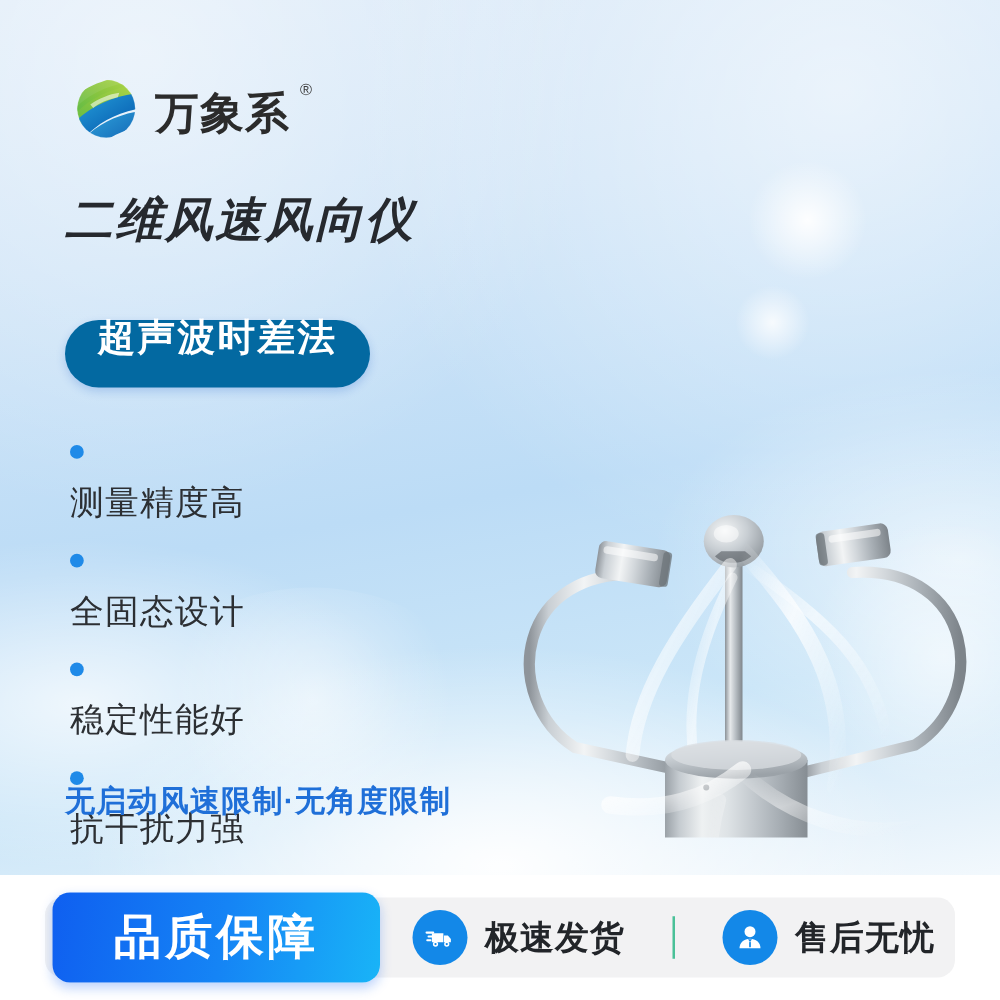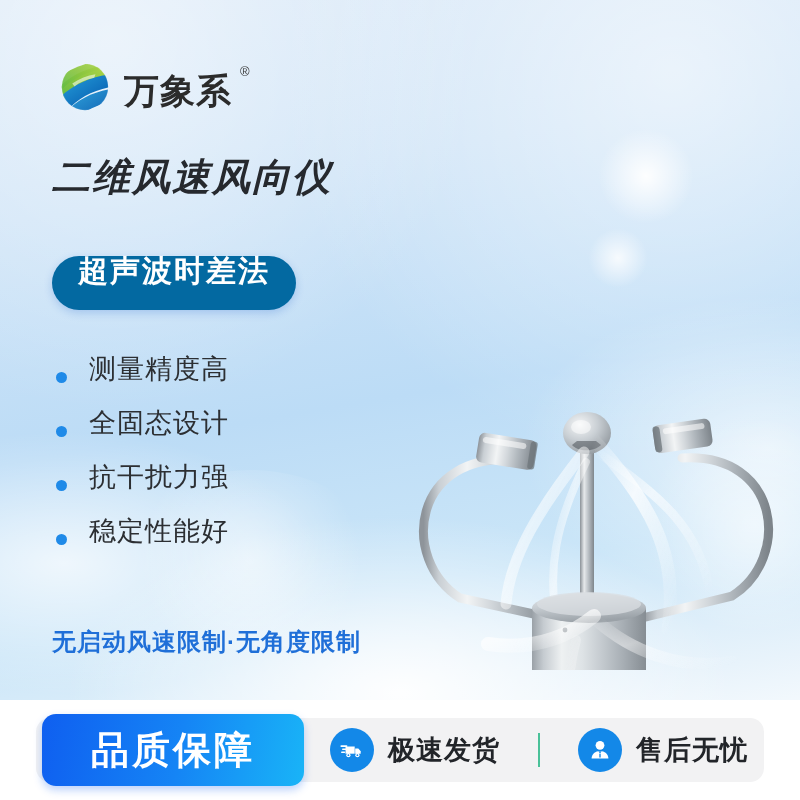--- a/index.html
+++ b/index.html
@@ -112,22 +112,23 @@
   
   .features {
     position: absolute;
     left: 56px; top: 356px;
     display: flex;
     flex-direction: column;
     gap: 27px;
   }
   .feature-row {
     display: flex;
-    align-items: flex-end;
+    align-items: flex-start;
     gap: 22px;
+    flex-direction: column;
   }
   .feature-dot {
     width: 11px; height: 11px;
     border-radius: 50%;
     background: #1f8ae8;
     flex: none;
   }
   .feature-label {
     font-size: 27px;
     color: #2c2f33;
@@ -282,25 +283,25 @@
     <div class="feature-row">
       <span class="feature-dot"></span>
       <span class="feature-label">测量精度高</span>
     </div>
     <div class="feature-row">
       <span class="feature-dot"></span>
       <span class="feature-label">全固态设计</span>
     </div>
     <div class="feature-row">
       <span class="feature-dot"></span>
-      <span class="feature-label">抗干扰力强</span>
+      <span class="feature-label">稳定性能好</span>
     </div>
     <div class="feature-row">
       <span class="feature-dot"></span>
-      <span class="feature-label">稳定性能好</span>
+      <span class="feature-label">抗干扰力强</span>
     </div>
   </div>
 
   <div class="tagline">无启动风速限制·无角度限制</div>
 
   <div class="product">
     <svg viewBox="0 0 420 470" aria-hidden="true">
       <defs>
         <linearGradient id="steelH" x1="0" y1="0" x2="1" y2="0">
           <stop offset="0%" stop-color="#8e949a"></stop>

